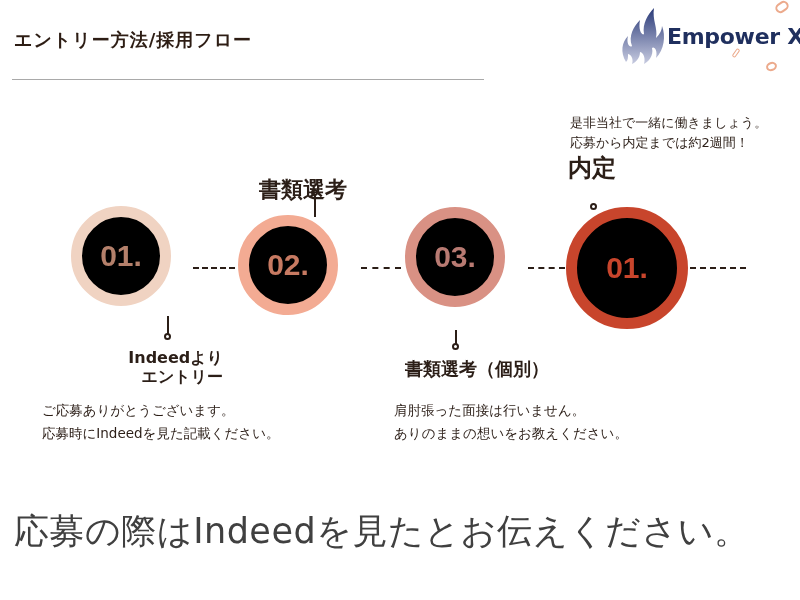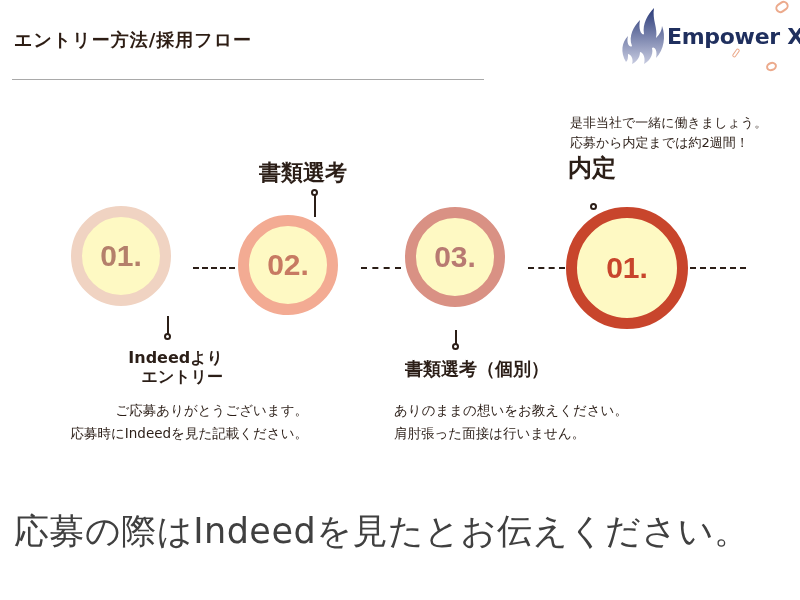--- a/index.html
+++ b/index.html
@@ -21,21 +21,21 @@
     left: 667px; top: 24px; font-size: 22px; font-weight: bold; color: #1f2f5e;
     white-space: nowrap; letter-spacing: -0.3px;
   }
   .deco { position: absolute; border: 2px solid #ecaa8c; border-radius: 6px; }
 
   .circle {
     position: absolute; width: 100px; height: 100px; border-radius: 50%;
     box-sizing: border-box; border-width: 11px; border-style: solid;
     display: flex; align-items: center; justify-content: center;
     font-family: "Liberation Sans", sans-serif; font-weight: bold; font-size: 30px;
-    background: #fef9c3;
+    background: #000000;
   }
   .dash { position: absolute; height: 0; border-top: 2px dashed #2b1e17; }
   .stem { position: absolute; width: 2px; background: #2b1e17; }
   .knob {
     position: absolute; width: 7px; height: 7px; border-radius: 50%;
     border: 2px solid #2b1e17; background: #fff; box-sizing: border-box;
   }
   .step-label { position: absolute; font-weight: bold; white-space: nowrap; color: #2b1e17; }
   .desc { position: absolute; font-size: 13.5px; line-height: 23px; color: #2b1e17; white-space: nowrap; }
   .footer-note {
@@ -66,43 +66,43 @@
 <div class="circle" style="left:71px; top:206px; border-color:#f0d3c2; color:#b4806b;">
   <span>01.</span>
 </div>
 <div class="dash" style="left:193px; top:267px; width:42px;"></div>
 <div class="stem" style="left:167px; top:316px; height:18px;"></div>
 <div class="knob" style="left:164px; top:333px;"></div>
 <div class="step-label" style="left:113px; top:348px; font-size:16px; line-height:19px; text-align:right; width:110px;">
   <div>Indeedより</div>
   <div>エントリー</div>
 </div>
-<div class="desc" style="left:18px; top:399px; text-align:right; width:290px;">
+<div class="desc" style="left:42px; top:399px; text-align:left; width:290px;">
   <div>ご応募ありがとうございます。</div>
   <div>応募時にIndeedを見た記載ください。</div>
 </div>
 
 <div class="circle" style="left:238px; top:215px; border-color:#f3ab93; color:#c77a62;">
   <span>02.</span>
 </div>
 <div class="dash" style="left:361px; top:267px; width:40px;"></div>
 <div class="knob" style="left:311px; top:189px;"></div>
 <div class="stem" style="left:314px; top:195px; height:22px;"></div>
-<div class="step-label" style="left:259px; top:158px; font-size:22px;">書類選考</div>
+<div class="step-label" style="left:259px; top:175px; font-size:22px;">書類選考</div>
 
 <div class="circle" style="left:405px; top:207px; border-color:#d99184; color:#b87a72;">
   <span>03.</span>
 </div>
 <div class="dash" style="left:528px; top:267px; width:37px;"></div>
 <div class="stem" style="left:455px; top:330px; height:14px;"></div>
 <div class="knob" style="left:452px; top:343px;"></div>
 <div class="step-label" style="left:405px; top:357px; font-size:18px;">書類選考（個別）</div>
 <div class="desc" style="left:394px; top:399px;">
+  <div>肩肘張った面接は行いません。</div>
   <div>ありのままの想いをお教えください。</div>
-  <div>肩肘張った面接は行いません。</div>
 </div>
 
 <div class="circle" style="left:566px; top:207px; width:122px; height:122px; border-color:#c8452c; color:#c8452c;">
   <span>01.</span>
 </div>
 <div class="dash" style="left:690px; top:267px; width:56px;"></div>
 <div class="knob" style="left:590px; top:203px;"></div>
 <div class="step-label" style="left:568px; top:152px; font-size:24px;">内定</div>
 <div class="desc" style="left:570px; top:113px; font-size:13px; line-height:20px;">
   <div>是非当社で一緒に働きましょう。</div>

